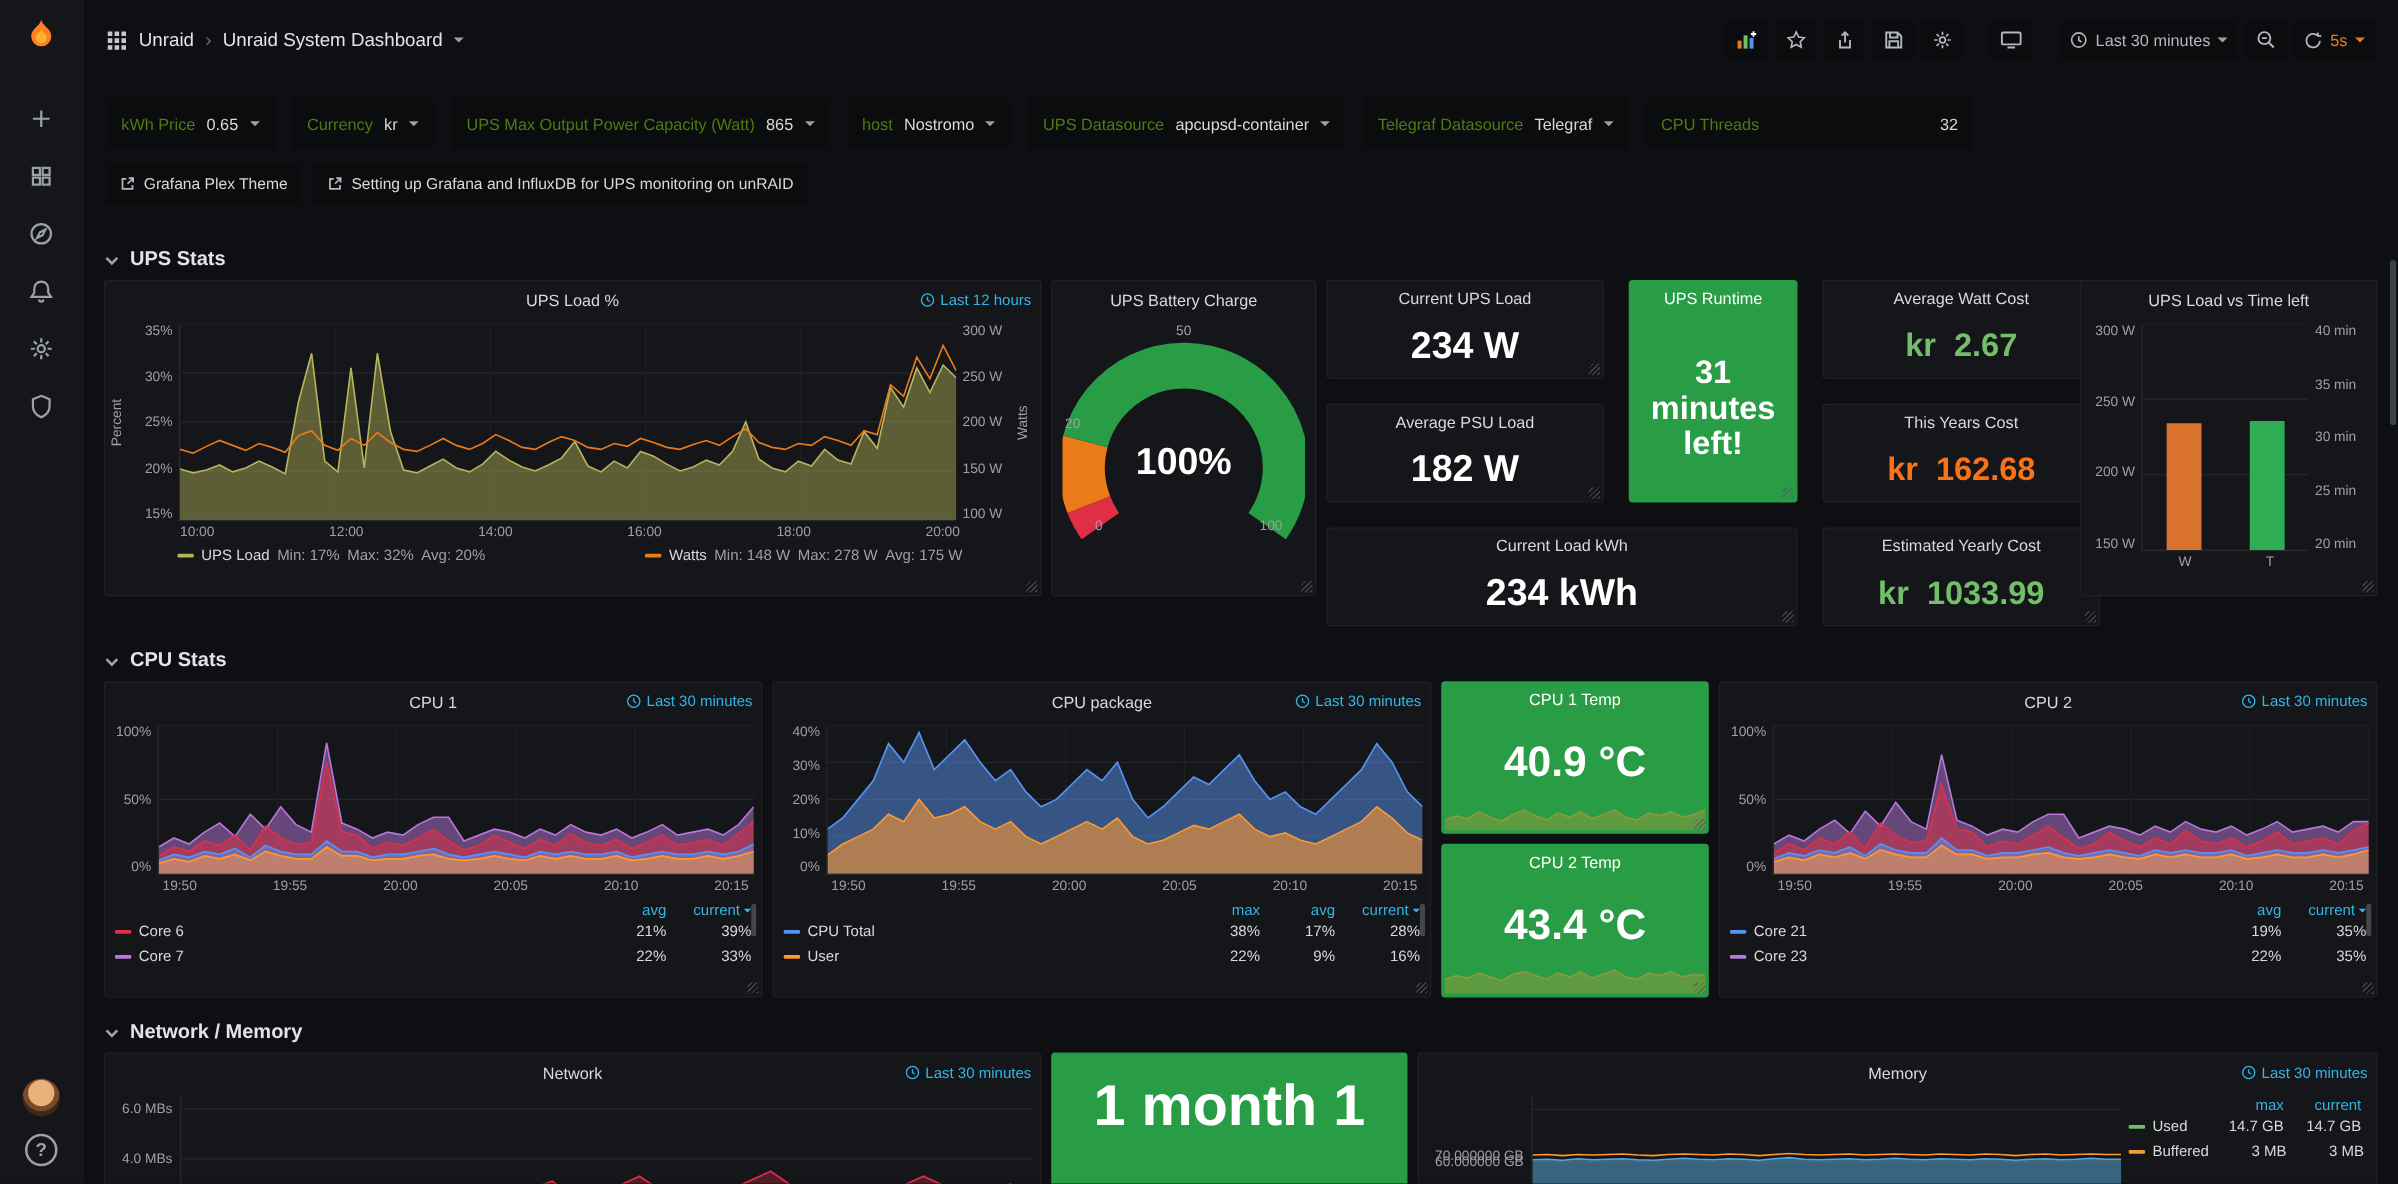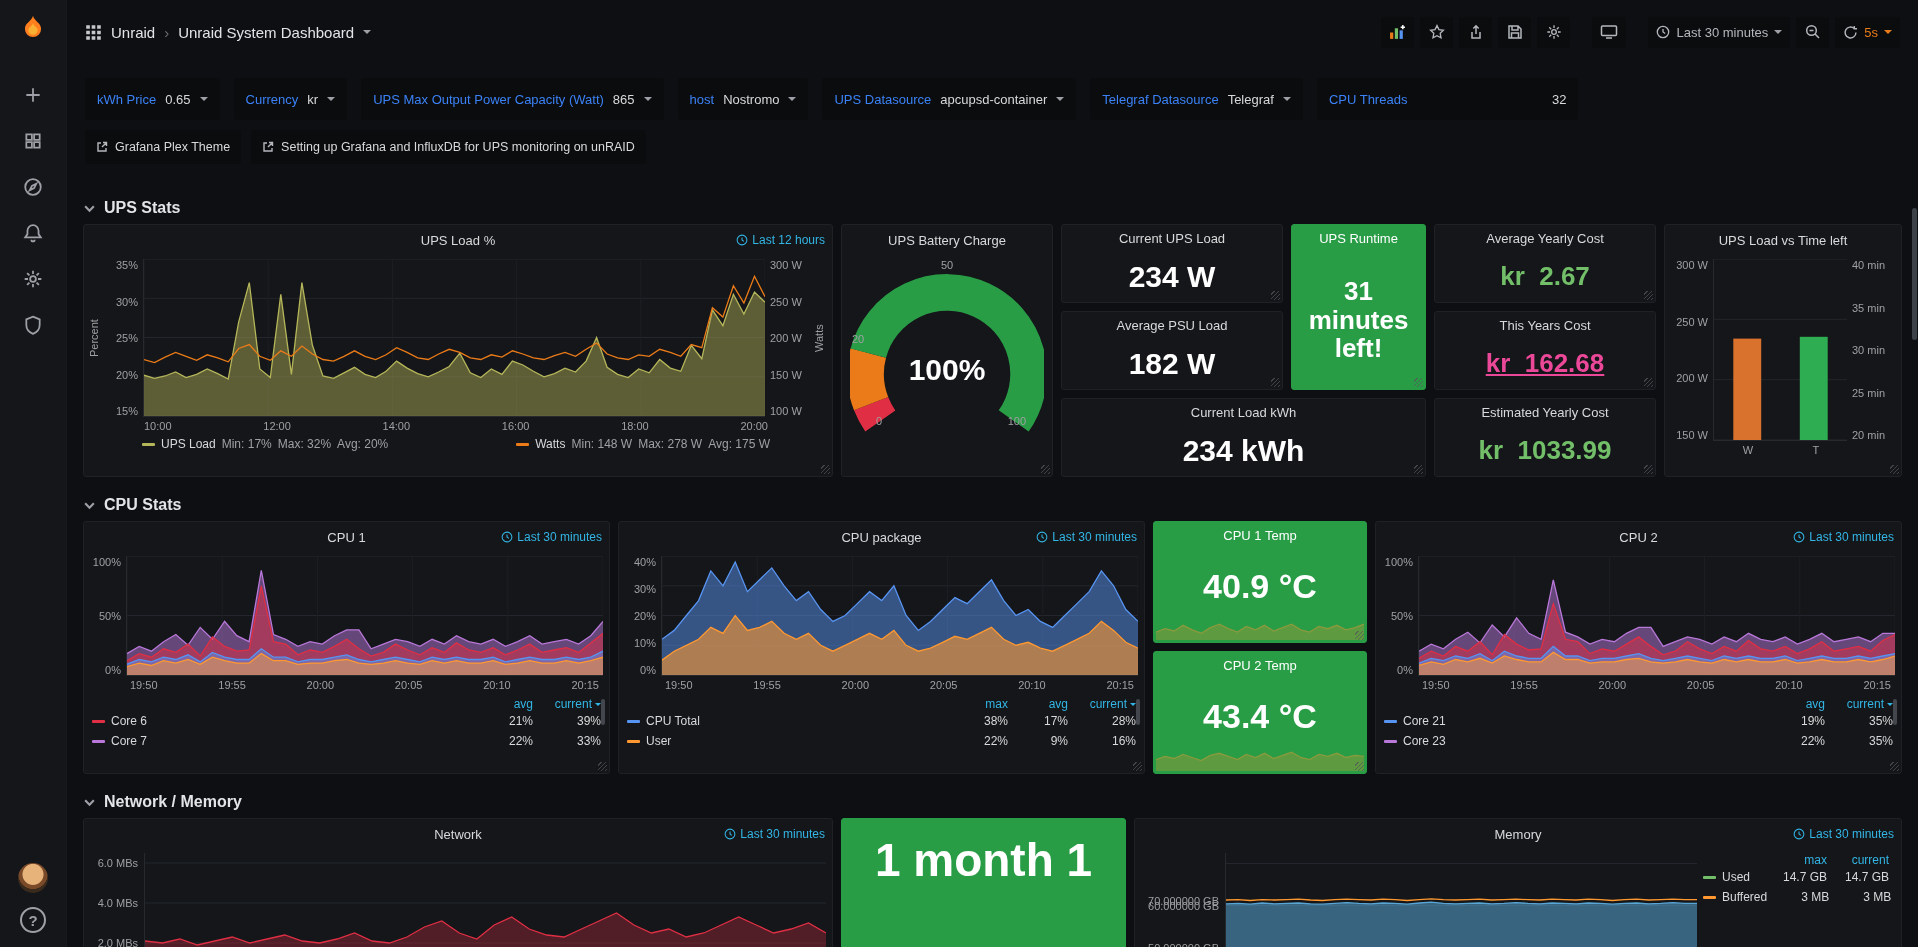--- a/index.html
+++ b/index.html
@@ -25,21 +25,21 @@
   .nav-btn{height:31px;min-width:33px;padding:0 8px;background:#0b0c0e;border:none;border-radius:2px;color:#b4b7bc;display:flex;align-items:center;justify-content:center;gap:6px;cursor:pointer;font-size:13px}
   .nav-btn svg{stroke:#b4b7bc;fill:none;stroke-width:1.5}
   .nav-gap{width:10px}
   .caret{width:0;height:0;border-left:4px solid transparent;border-right:4px solid transparent;border-top:4px solid #9da0a6;display:inline-block}
   .orange{color:#eb7b18}
 
   
   .submenu{padding:14px 18px 16px;flex:none}
   .var-row{display:flex;gap:14px;flex-wrap:nowrap}
   .variable{display:flex;align-items:center;gap:9px;background:#0b0c0e;border-radius:2px;height:42px;padding:0 12px;cursor:pointer}
-  .var-label{color:#3b82f6;font-size:13px;white-space:nowrap}
+  .var-label{color:#4d7c0f;font-size:13px;white-space:nowrap}
   .var-value{color:#d8d9da;font-size:13px;white-space:nowrap}
   .var-value.wide{min-width:150px;text-align:right}
   .links-row{display:flex;gap:10px;margin-top:10px;height:34px}
   .dash-link{display:flex;align-items:center;gap:7px;background:#0b0c0e;border-radius:2px;padding:0 11px;color:#d8d9da;font-size:12.5px;text-decoration:none;cursor:pointer}
   .dash-link svg{stroke:#b4b7bc;fill:none;stroke-width:1.4}
 
   
   .dashboard{flex:1;padding:0 16px;overflow:hidden}
   .row-header{display:flex;align-items:center;gap:8px;height:32px;margin-top:12px;cursor:pointer}
   .row-header h1{font-size:16px;font-weight:bold;color:#e3e4e6}
@@ -367,59 +367,59 @@
                 <path d="M 18.3 96.1 A 81.5 81.5 0 1 1 163.7 163.9" stroke="#299c46" stroke-width="36.666000000000004" fill="none"></path>
               </svg>
             <span class="gauge-tick" style="left:26px;top:158px">0</span>
             <span class="gauge-tick" style="left:2px;top:76px">20</span>
             <span class="gauge-tick" style="left:50%;top:2px;transform:translateX(-50%)">50</span>
             <span class="gauge-tick" style="right:18px;top:158px">100</span>
             <span class="gauge-value">100%</span>
           </div>
         </section>
 
-        <div style="width:595px;display:grid;grid-template-columns:222px 135px 222px;grid-template-rows:79px 79px 79px;gap:8px">
+        <div style="width:595px;display:grid;grid-template-columns:222px 135px 222px;grid-template-rows:79px 79px 79px;gap:20px">
           <section class="panel" style="height:auto;grid-row:1;grid-column:1">
             <header class="panel-header" style="height:26px">
               <span class="panel-title">Current UPS Load</span>
             </header>
             <div class="stat-body">
                 <span class="stat-value" style="color: rgb(255, 255, 255);">234 W</span>
               </div>
           </section>
           <section class="panel green" style="height:auto;grid-row:1/3;grid-column:2">
             <header class="panel-header" style="height:26px">
               <span class="panel-title">UPS Runtime</span>
             </header>
             <div class="stat-body">
                 <span class="stat-value runtime">31 minutes left!</span>
               </div>
           </section>
           <section class="panel" style="height:auto;grid-row:1;grid-column:3">
             <header class="panel-header" style="height:26px">
-              <span class="panel-title">Average Yearly Cost</span>
+              <span class="panel-title">Average Watt Cost</span>
             </header>
             <div class="stat-body">
                 <span class="stat-value cost" style="color: rgb(115, 191, 105);">kr  2.67</span>
               </div>
           </section>
           <section class="panel" style="height:auto;grid-row:2;grid-column:1">
             <header class="panel-header" style="height:26px">
               <span class="panel-title">Average PSU Load</span>
             </header>
             <div class="stat-body">
                 <span class="stat-value" style="color: rgb(255, 255, 255);">182 W</span>
               </div>
           </section>
           <section class="panel" style="height:auto;grid-row:2;grid-column:3">
             <header class="panel-header" style="height:26px">
               <span class="panel-title">This Years Cost</span>
             </header>
             <div class="stat-body">
-                <span class="stat-value cost" style="color: #ec4899; text-decoration: underline;">kr  162.68</span>
+                <span class="stat-value cost" style="color: #f97316;">kr  162.68</span>
               </div>
           </section>
           <section class="panel" style="height:auto;grid-row:3;grid-column:1/3">
             <header class="panel-header" style="height:26px">
               <span class="panel-title">Current Load kWh</span>
             </header>
             <div class="stat-body">
                 <span class="stat-value" style="color: rgb(255, 255, 255);">234 kWh</span>
               </div>
           </section>

